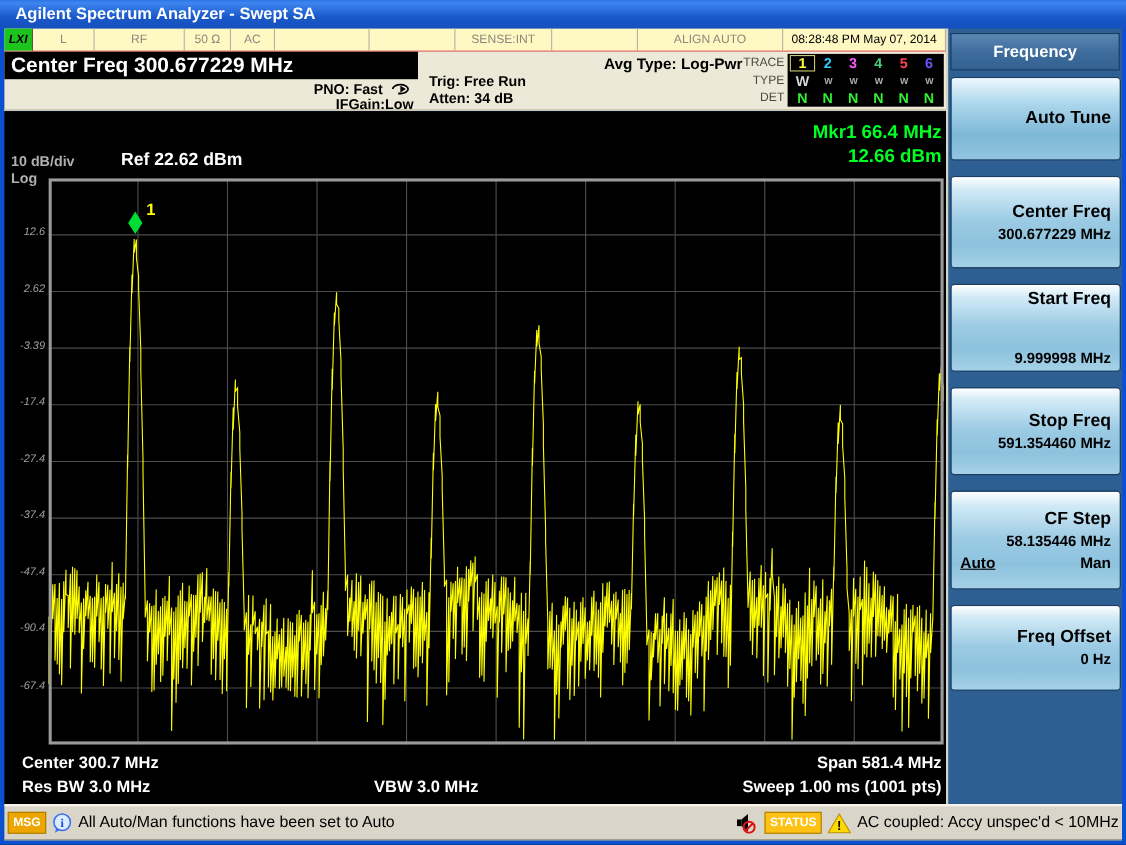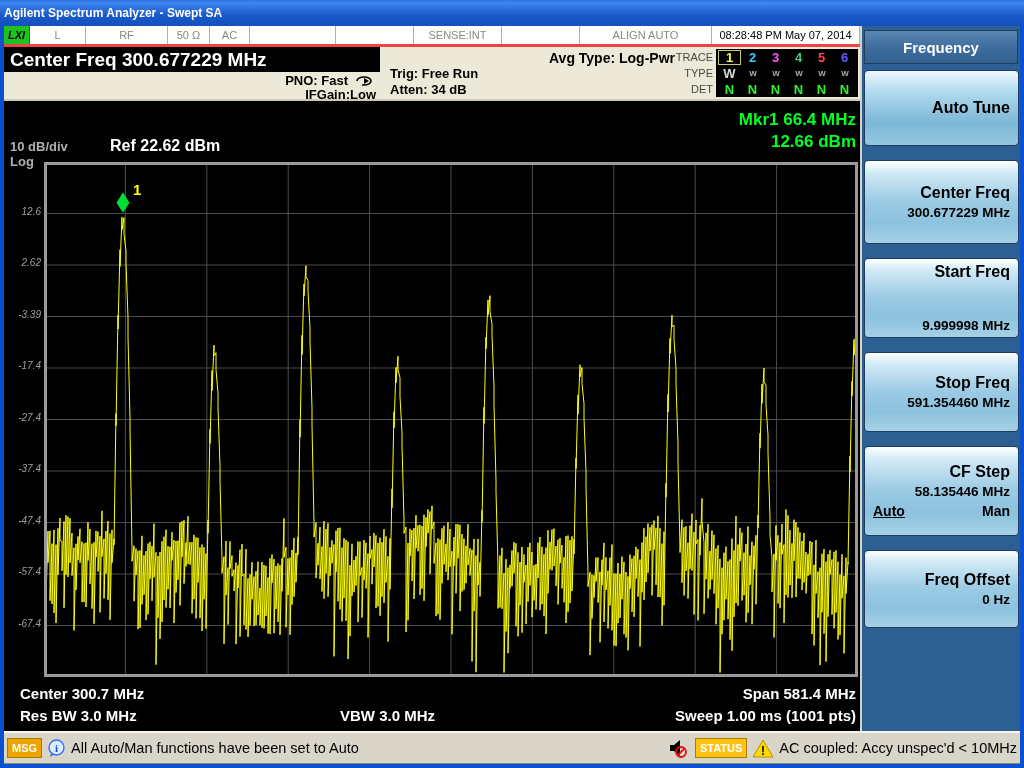--- a/index.html
+++ b/index.html
@@ -7,28 +7,28 @@
   body {
     position: relative;
     background: #0a50d0;
     font-family: "Liberation Sans", sans-serif;
     overflow: hidden;
   }
   
   .titlebar {
     position:absolute; left:0; top:0; width:1024px; height:26px;
     background: linear-gradient(180deg,#2b74e4 0%,#3d86f0 10%,#1a58c8 60%,#1450be 100%);
-    color:#fff; font-weight:bold; font-size:12px; line-height:26px;
-    padding-left:4px;
+    color:#fff; font-weight:bold; font-size:15px; line-height:26px;
+    padding-left:14px;
   }
   
   .status-row {
     position:absolute; left:4px; top:26px; width:856px; height:21px;
-    background:#ffffff; display:flex; align-items:stretch;
-    border-bottom:3px solid #ef4444; font-size:11px; color:#8a897c;
+    background:#fef9c3; display:flex; align-items:stretch;
+    border-bottom:1px solid #ef4444; font-size:11px; color:#8a897c;
   }
   .status-cell {
     border-right:1px solid #b5b19f; display:flex; align-items:center;
     justify-content:center; white-space:nowrap; overflow:hidden;
   }
   .lxi-badge {
     width:26px; background:#1ec41e; color:#000; font-weight:bold;
     font-style:italic; font-size:11px; display:flex; align-items:center;
     justify-content:center; border-right:1px solid #555;
   }
@@ -220,21 +220,21 @@
     <div>12.66 dBm</div>
   </div>
   <div id="ylabels">
       <div class="ylab" style="top: 104.5px;">12.6</div>
       <div class="ylab" style="top: 156px;">2.62</div>
       <div class="ylab" style="top: 207.5px;">-3.39</div>
       <div class="ylab" style="top: 259px;">-17.4</div>
       <div class="ylab" style="top: 310.5px;">-27.4</div>
       <div class="ylab" style="top: 362px;">-37.4</div>
       <div class="ylab" style="top: 413.5px;">-47.4</div>
-      <div class="ylab" style="top: 465px;">-57.4</div>
+      <div class="ylab" style="top: 465px;">-90.4</div>
       <div class="ylab" style="top: 516.5px;">-67.4</div>
     </div>
   <svg id="plot" width="814" height="515">
       <rect x="0" y="0" width="814" height="515" fill="#000"></rect>
       <line x1="81.4" y1="0" x2="81.4" y2="515" stroke="#4d4d4d" stroke-width="1"></line>
       <line x1="162.8" y1="0" x2="162.8" y2="515" stroke="#4d4d4d" stroke-width="1"></line>
       <line x1="244.2" y1="0" x2="244.2" y2="515" stroke="#4d4d4d" stroke-width="1"></line>
       <line x1="325.6" y1="0" x2="325.6" y2="515" stroke="#4d4d4d" stroke-width="1"></line>
       <line x1="407.0" y1="0" x2="407.0" y2="515" stroke="#4d4d4d" stroke-width="1"></line>
       <line x1="488.4" y1="0" x2="488.4" y2="515" stroke="#4d4d4d" stroke-width="1"></line>

